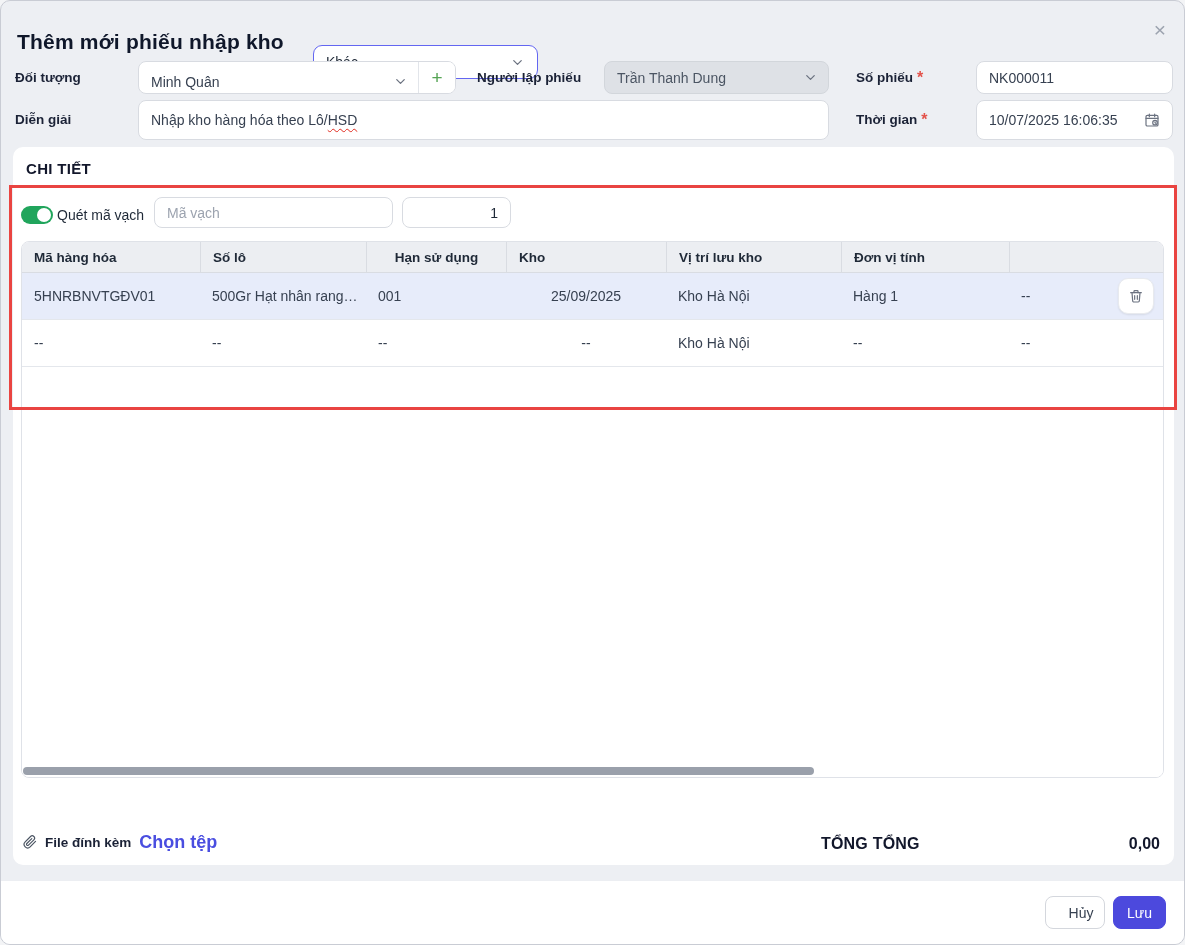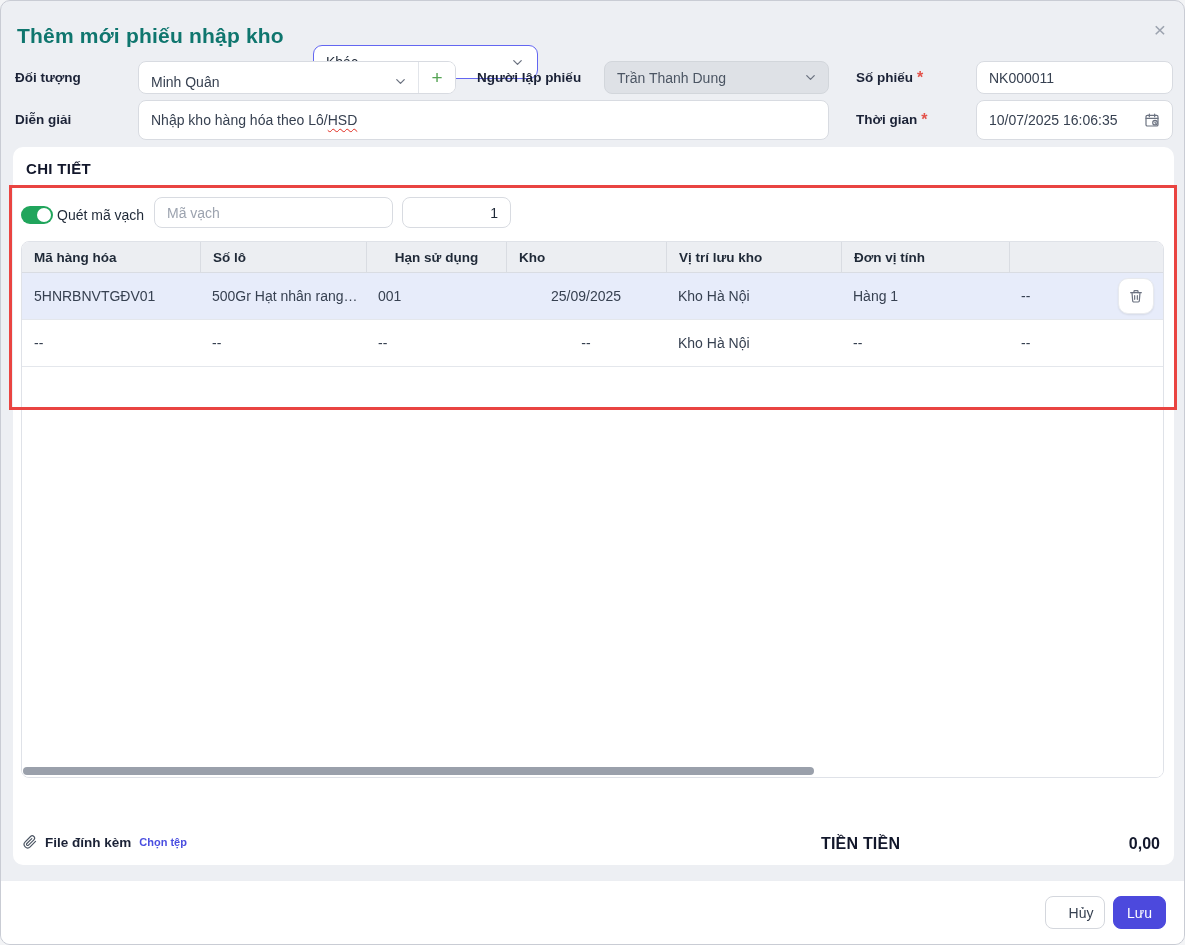--- a/index.html
+++ b/index.html
@@ -1,21 +1,21 @@
 <!DOCTYPE html>
 <html><head>
 <meta charset="utf-8">
 <style>
   * { margin:0; padding:0; box-sizing:border-box; }
   html,body { width:1185px; height:945px; background:#f3f4f6; font-family:"Liberation Sans", sans-serif; }
   .modal { position:relative; width:1185px; height:945px; background:#edeff3; border:1px solid #c9ccd4; border-radius:10px; overflow:hidden; }
 
   
   .mheader { position:absolute; left:0; top:0; right:0; height:58px; display:flex; align-items:center; }
-  .title { position:absolute; left:16px; top:6px; height:58px; display:flex; align-items:center; font-size:21px; font-weight:700; color:#0f766e; letter-spacing:.2px; }
+  .title { position:absolute; left:16px; top:12px; height:58px; display:flex; align-items:center; font-size:21px; font-weight:700; color:#0f172a; letter-spacing:.2px; }
   .type-select { position:absolute; left:312px; top:12px; width:225px; height:34px; background:#fff; border:1.5px solid #6366f1; border-radius:9px; display:flex; align-items:center; padding:12px 12px; cursor:pointer;margin-top:32px; }
   .type-select .sel-text { font-size:14px; color:#1f2937; }
   .chev { margin-left:auto; width:15px; height:15px; color:#6b7280; flex:0 0 auto; }
   .close-x { position:absolute; right:10px; top:0; width:28px; height:58px; display:flex; align-items:center; justify-content:center; color:#9ca3af; font-size:21px; cursor:pointer; }
 
   
   .fitem { position:absolute; height:33px; display:flex; align-items:center; }
   .flabel { font-size:13.5px; font-weight:700; color:#1b2236; }
   .req { color:#e3524a; margin-left:4px; font-weight:700; }
   .p-doituong { left:14px; top:60px; }
@@ -71,21 +71,21 @@
   .tfiller { flex:1; background:#fff; position:relative; }
   .hscroll-thumb { position:absolute; left:1px; bottom:2px; width:791px; height:8px; background:#9aa0ab; border-radius:5px; cursor:pointer; }
 
   
   .annotation { position:absolute; left:8px; top:184px; width:1168px; height:225px; border:3px solid #e94441; z-index:40; pointer-events:none; }
 
   
   .attach { position:absolute; left:10px; bottom:13px; height:20px; display:flex; align-items:center; gap:8px; }
   .clip-icon { width:14px; height:14px; color:#4b5563; }
   .attach-label { font-size:13.5px; font-weight:700; color:#1b2236; }
-  .choose-file { font-size:11px; font-weight:600; color:#4a4ee0; cursor:pointer;text-align:right; }
+  .choose-file { font-size:18px; font-weight:600; color:#4a4ee0; cursor:pointer;text-align:right; }
   .total-label { position:absolute; left:808px; bottom:12px; font-size:16px; font-weight:700; color:#12172b; letter-spacing:.2px; }
   .total-value { position:absolute; right:14px; bottom:12px; font-size:16px; font-weight:700; color:#12172b; }
 
   
   .mfooter { position:absolute; left:0; right:0; bottom:0; height:64px; background:#fff; border-top:1px solid #eceef2; display:flex; align-items:center; justify-content:flex-end; gap:8px; padding-right:18px; }
   .btn { height:33px; border-radius:8px; font-size:14px; display:flex; align-items:center; justify-content:center; cursor:pointer; font-family:"Liberation Sans", sans-serif; }
   .btn-cancel { width:60px; background:#fff; border:1px solid #d4d7dd; color:#374151;padding-left:12px; }
   .btn-save { width:53px; background:#4c49dd; border:1px solid #4c49dd; color:#fff; }
 </style>
 </head>
@@ -225,21 +225,21 @@
       </div>
     </div>
 
     <div class="attach">
       <svg class="clip-icon" viewBox="0 0 24 24" fill="none" stroke="currentColor" stroke-width="2" stroke-linecap="round" stroke-linejoin="round">
           <path d="M21.44 11.05l-9.19 9.19a6 6 0 0 1-8.49-8.49l9.19-9.19a4 4 0 0 1 5.66 5.66l-9.2 9.19a2 2 0 0 1-2.83-2.83l8.49-8.48"></path>
         </svg>
       <span class="attach-label">File đính kèm</span>
       <span class="choose-file">Chọn tệp</span>
     </div>
-    <div class="total-label">TIỀN TIỀN</div>
+    <div class="total-label">TỔNG TỔNG</div>
     <div class="total-value">0,00</div>
   </div>
 
   <div class="annotation"></div>
 
   <div class="mfooter">
     <div class="btn btn-cancel">Hủy</div>
     <div class="btn btn-save">Lưu</div>
   </div>
 

